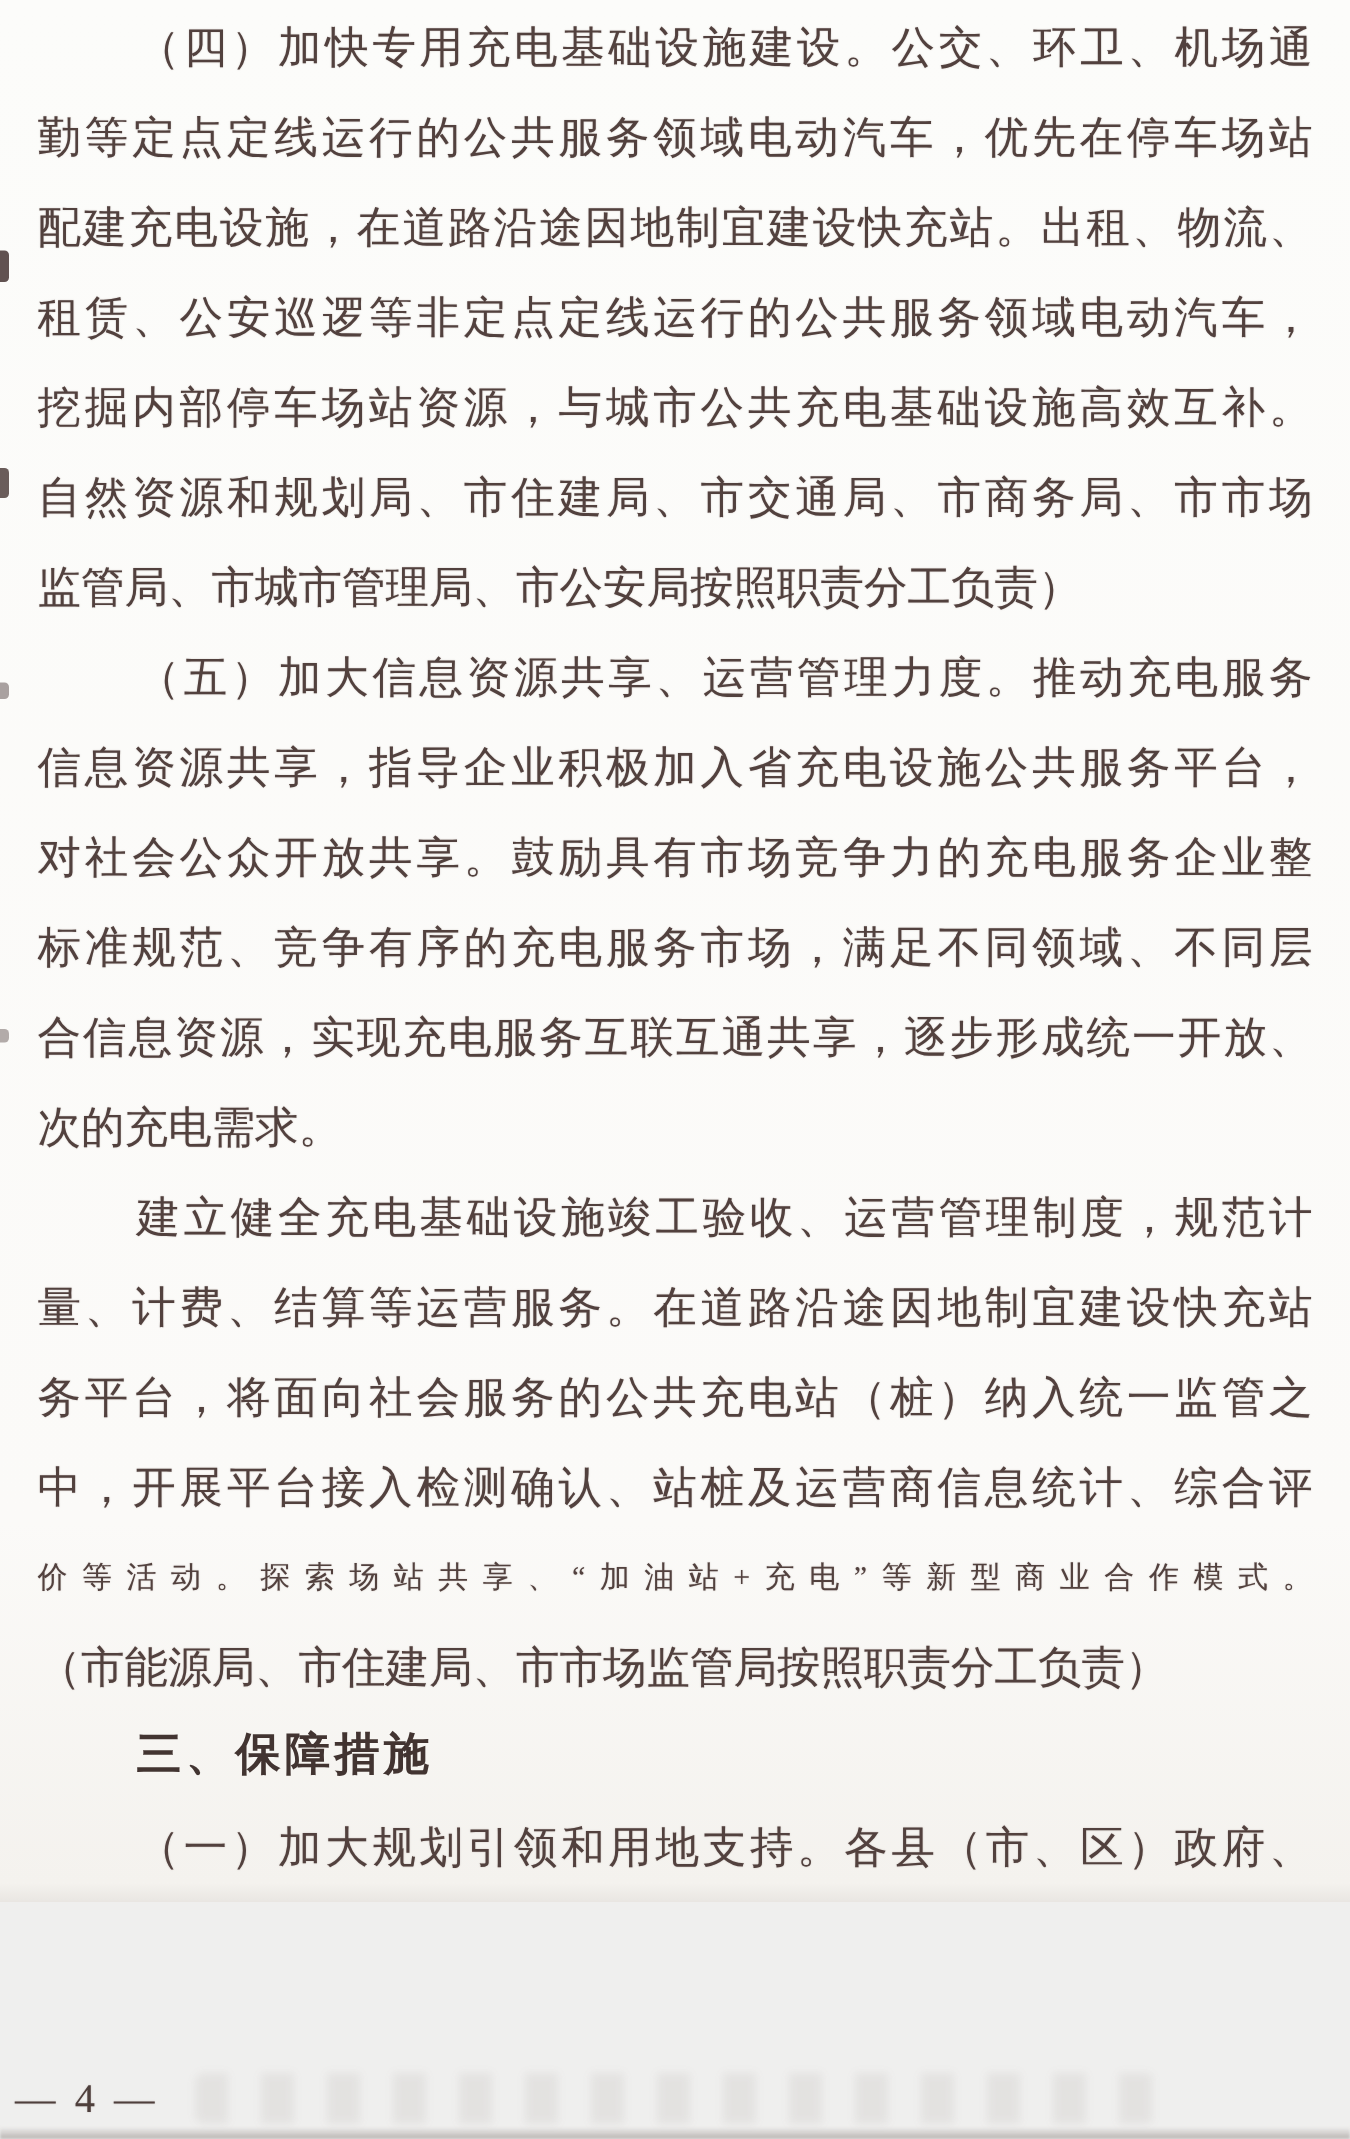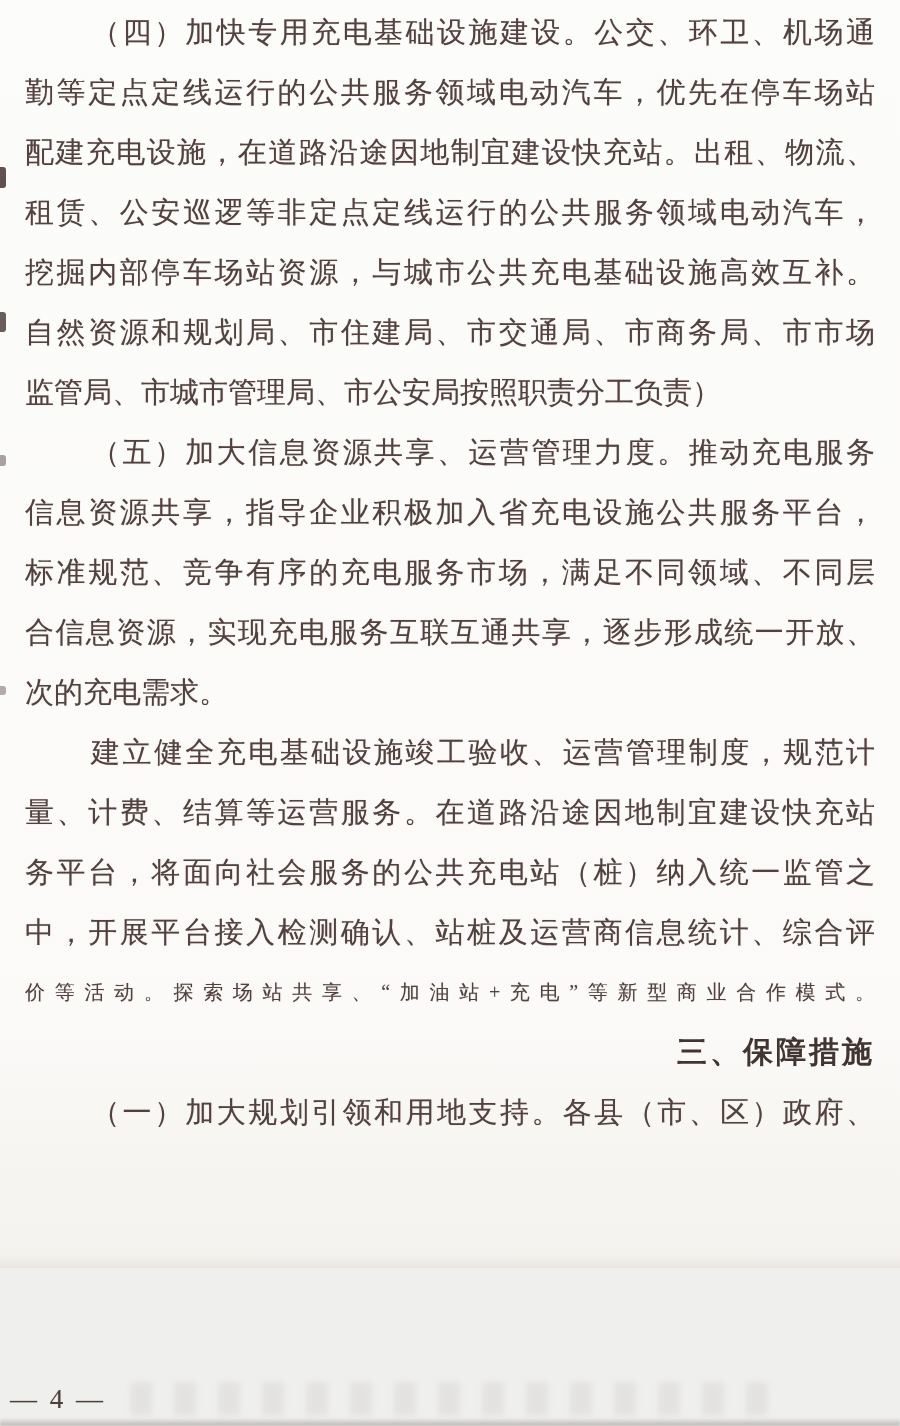--- a/index.html
+++ b/index.html
@@ -38,27 +38,26 @@
     text-align: justify;
     text-align-last: justify;
   }
   .line.indent {
     padding-left: 66px;
   }
   .line.tight {
     font-size: 20px;
   }
   .line.heading {
-    font-family: Liberation Serif, serif;
+    font-family: Liberation Mono, monospace;
     font-weight: 700;
     font-size: 30px;
     color: #423431;
     letter-spacing: 3px;
     text-shadow: none;
-    text-align: right;
   }
   .footer {
     position: absolute;
     left: 10px;
     top: 1381px;
     height: 36px;
     line-height: 36px;
     font-size: 27px;
     letter-spacing: 3px;
     color: #4e3f3c;
@@ -106,28 +105,30 @@
   <div class="text-block">
     <div class="line indent justify">（四）加快专用充电基础设施建设。公交、环卫、机场通</div>
     <div class="line justify">勤等定点定线运行的公共服务领域电动汽车，优先在停车场站</div>
     <div class="line justify">配建充电设施，在道路沿途因地制宜建设快充站。出租、物流、</div>
     <div class="line justify">租赁、公安巡逻等非定点定线运行的公共服务领域电动汽车，</div>
     <div class="line justify">挖掘内部停车场站资源，与城市公共充电基础设施高效互补。</div>
     <div class="line justify">自然资源和规划局、市住建局、市交通局、市商务局、市市场</div>
     <div class="line">监管局、市城市管理局、市公安局按照职责分工负责）</div>
     <div class="line indent justify">（五）加大信息资源共享、运营管理力度。推动充电服务</div>
     <div class="line justify">信息资源共享，指导企业积极加入省充电设施公共服务平台，</div>
+    <div class="line justify">对社会公众开放共享。鼓励具有市场竞争力的充电服务企业整</div>
     <div class="line justify">标准规范、竞争有序的充电服务市场，满足不同领域、不同层</div>
     <div class="line justify">合信息资源，实现充电服务互联互通共享，逐步形成统一开放、</div>
     <div class="line">次的充电需求。</div>
     <div class="line indent justify">建立健全充电基础设施竣工验收、运营管理制度，规范计</div>
     <div class="line justify">量、计费、结算等运营服务。在道路沿途因地制宜建设快充站</div>
     <div class="line justify">务平台，将面向社会服务的公共充电站（桩）纳入统一监管之</div>
     <div class="line justify">中，开展平台接入检测确认、站桩及运营商信息统计、综合评</div>
     <div class="line justify tight">价等活动。探索场站共享、“加油站+充电”等新型商业合作模式。</div>
+    <div class="line">（市能源局、市住建局、市市场监管局按照职责分工负责）</div>
     <div class="line indent heading">三、保障措施</div>
     <div class="line indent justify">（一）加大规划引领和用地支持。各县（市、区）政府、</div>
   </div>
 
   <div class="footer">— 4 —</div>
 
   <div class="edge-mark m1"></div>
   <div class="edge-mark m2"></div>
   <div class="edge-mark m3"></div>
   <div class="edge-mark m4"></div>

